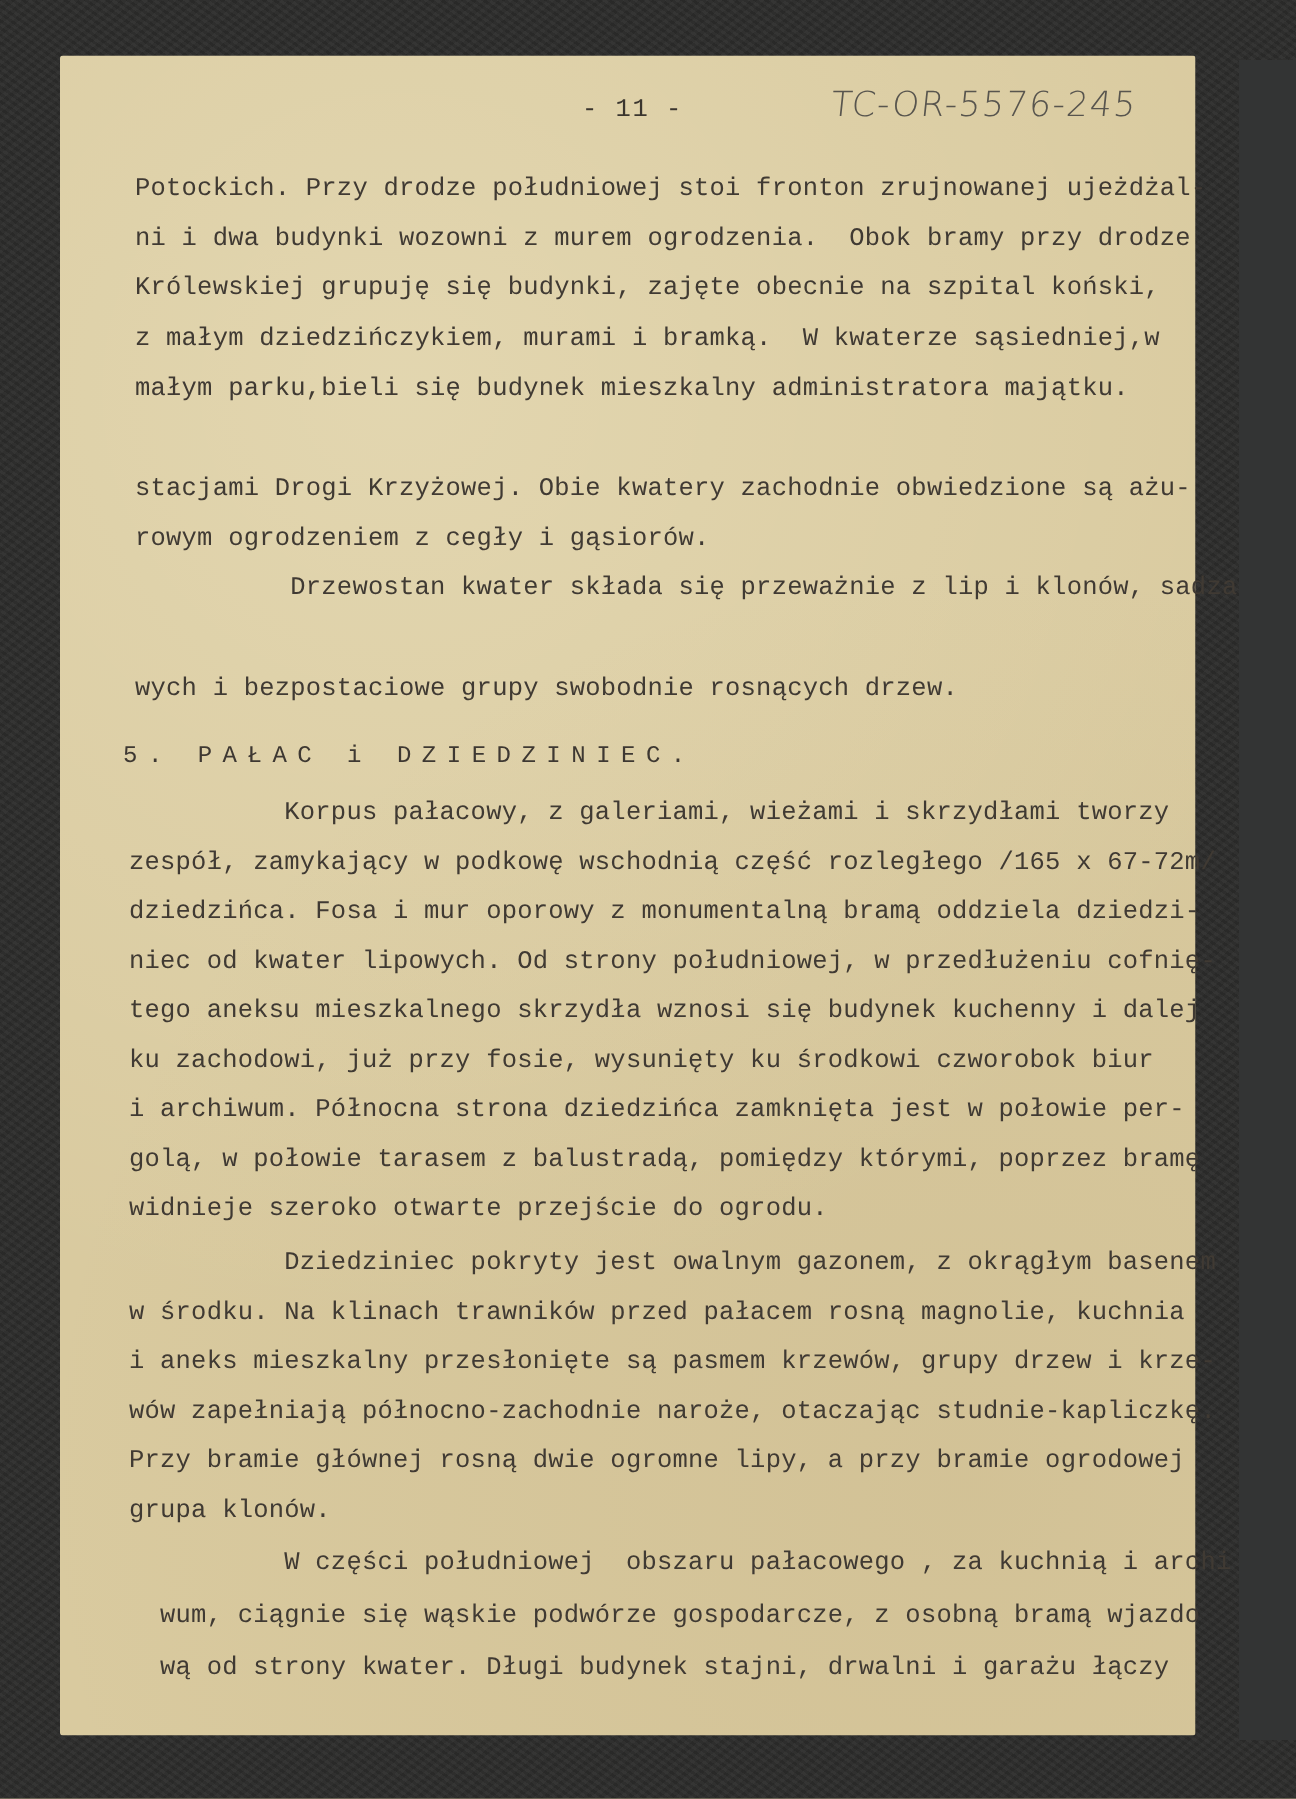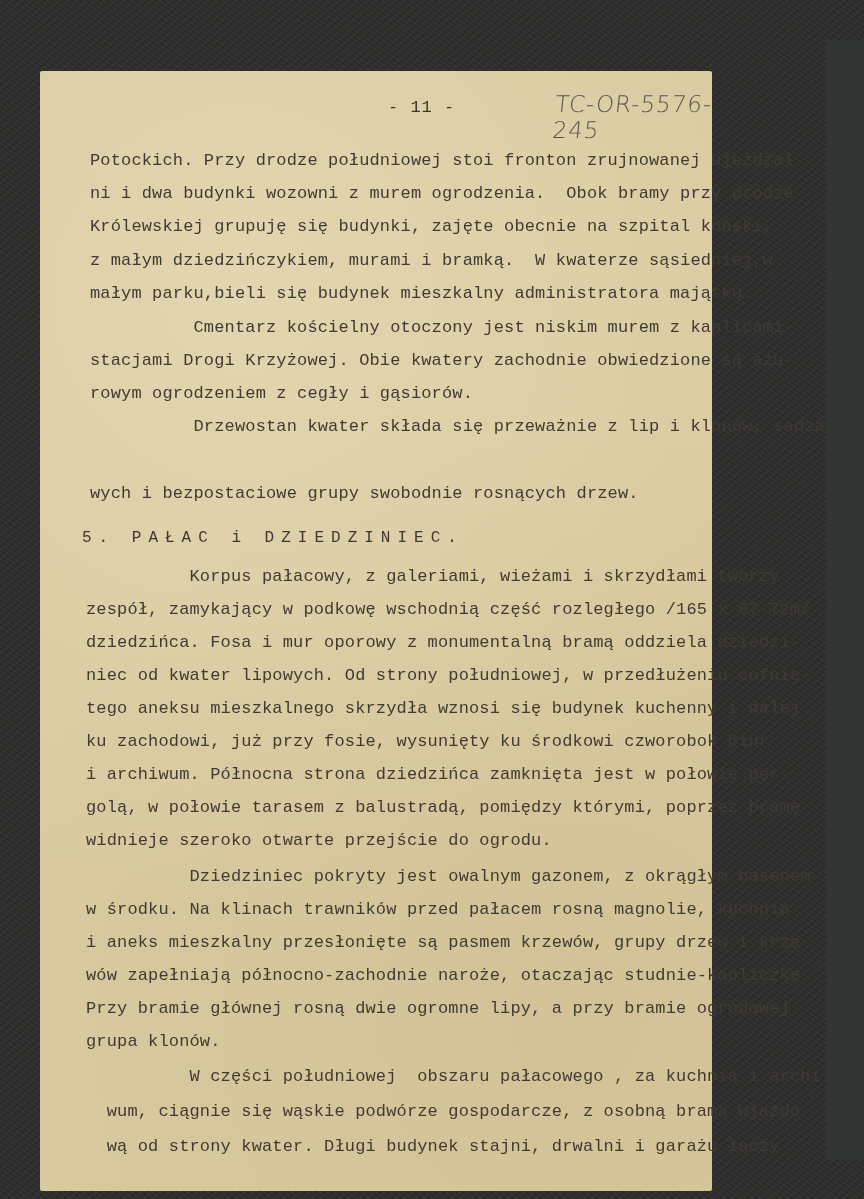--- a/index.html
+++ b/index.html
@@ -14,28 +14,27 @@
     background:
       repeating-linear-gradient(35deg, rgba(255,255,255,0.025) 0 2px, rgba(0,0,0,0.04) 2px 4px),
       repeating-linear-gradient(-40deg, rgba(255,255,255,0.02) 0 3px, rgba(0,0,0,0.03) 3px 6px),
       #2c2c2b;
   }
   .right-strip {
     position: absolute; left: 826px; top: 40px; width: 38px; height: 1120px;
     background: #333434;
   }
   .page {
-    position: absolute; left: 40px; top: 37px; width: 672px; height: 1120px;
+    position: absolute; left: 40px; top: 37px; width: 757px; height: 1120px;
     background: #d9ca9f;
     background-image:
       radial-gradient(circle at 30% 20%, rgba(255,250,225,0.25), rgba(0,0,0,0) 60%),
       radial-gradient(circle at 80% 85%, rgba(150,120,70,0.10), rgba(0,0,0,0) 55%);
     border-radius: 2px;
     color: #3f3a33;
-    margin-top: 34px;
   }
   .page-number {
     position: absolute; left: 348px; top: 27px;
     font-size: 17px; letter-spacing: 1px; color: #3a352e;
   }
   .archive-code {
     position: absolute; left: 514px; top: 20px;
     font-family: "DejaVu Sans", sans-serif; font-size: 23px; font-weight: 300;
     color: #58554e; letter-spacing: 1px; transform: skewX(-6deg);
   }
@@ -56,21 +55,20 @@
 
 <div class="page">
   <div class="page-number">- 11 -</div>
   <div class="archive-code">TC-OR-5576-245</div>
 
   <div class="line" style="left:50px;top:80px">Potockich. Przy drodze południowej stoi fronton zrujnowanej ujeżdżal-</div>
   <div class="line" style="left:50px;top:113px">ni i dwa budynki wozowni z murem ogrodzenia.  Obok bramy przy drodze</div>
   <div class="line" style="left:50px;top:146px">Królewskiej grupuję się budynki, zajęte obecnie na szpital koński,</div>
   <div class="line" style="left:50px;top:180px">z małym dziedzińczykiem, murami i bramką.  W kwaterze sąsiedniej,w</div>
   <div class="line" style="left:50px;top:213px">małym parku,bieli się budynek mieszkalny administratora majątku.</div>
-  <div class="line" style="left:50px;top:247px">          Cmentarz kościelny otoczony jest niskim murem z kaplicami-</div>
   <div class="line" style="left:50px;top:280px">stacjami Drogi Krzyżowej. Obie kwatery zachodnie obwiedzione są ażu-</div>
   <div class="line" style="left:50px;top:313px">rowym ogrodzeniem z cegły i gąsiorów.</div>
   <div class="line" style="left:50px;top:346px">          Drzewostan kwater składa się przeważnie z lip i klonów, sadza</div>
   <div class="line" style="left:50px;top:413px">wych i bezpostaciowe grupy swobodnie rosnących drzew.</div>
 
   <div class="heading" style="top:458px">5. PAŁAC i DZIEDZINIEC.</div>
 
   <div class="line" style="left:46px;top:496px">          Korpus pałacowy, z galeriami, wieżami i skrzydłami tworzy</div>
   <div class="line" style="left:46px;top:529px">zespół, zamykający w podkowę wschodnią część rozległego /165 x 67-72m/</div>
   <div class="line" style="left:46px;top:562px">dziedzińca. Fosa i mur oporowy z monumentalną bramą oddziela dziedzi-</div>

